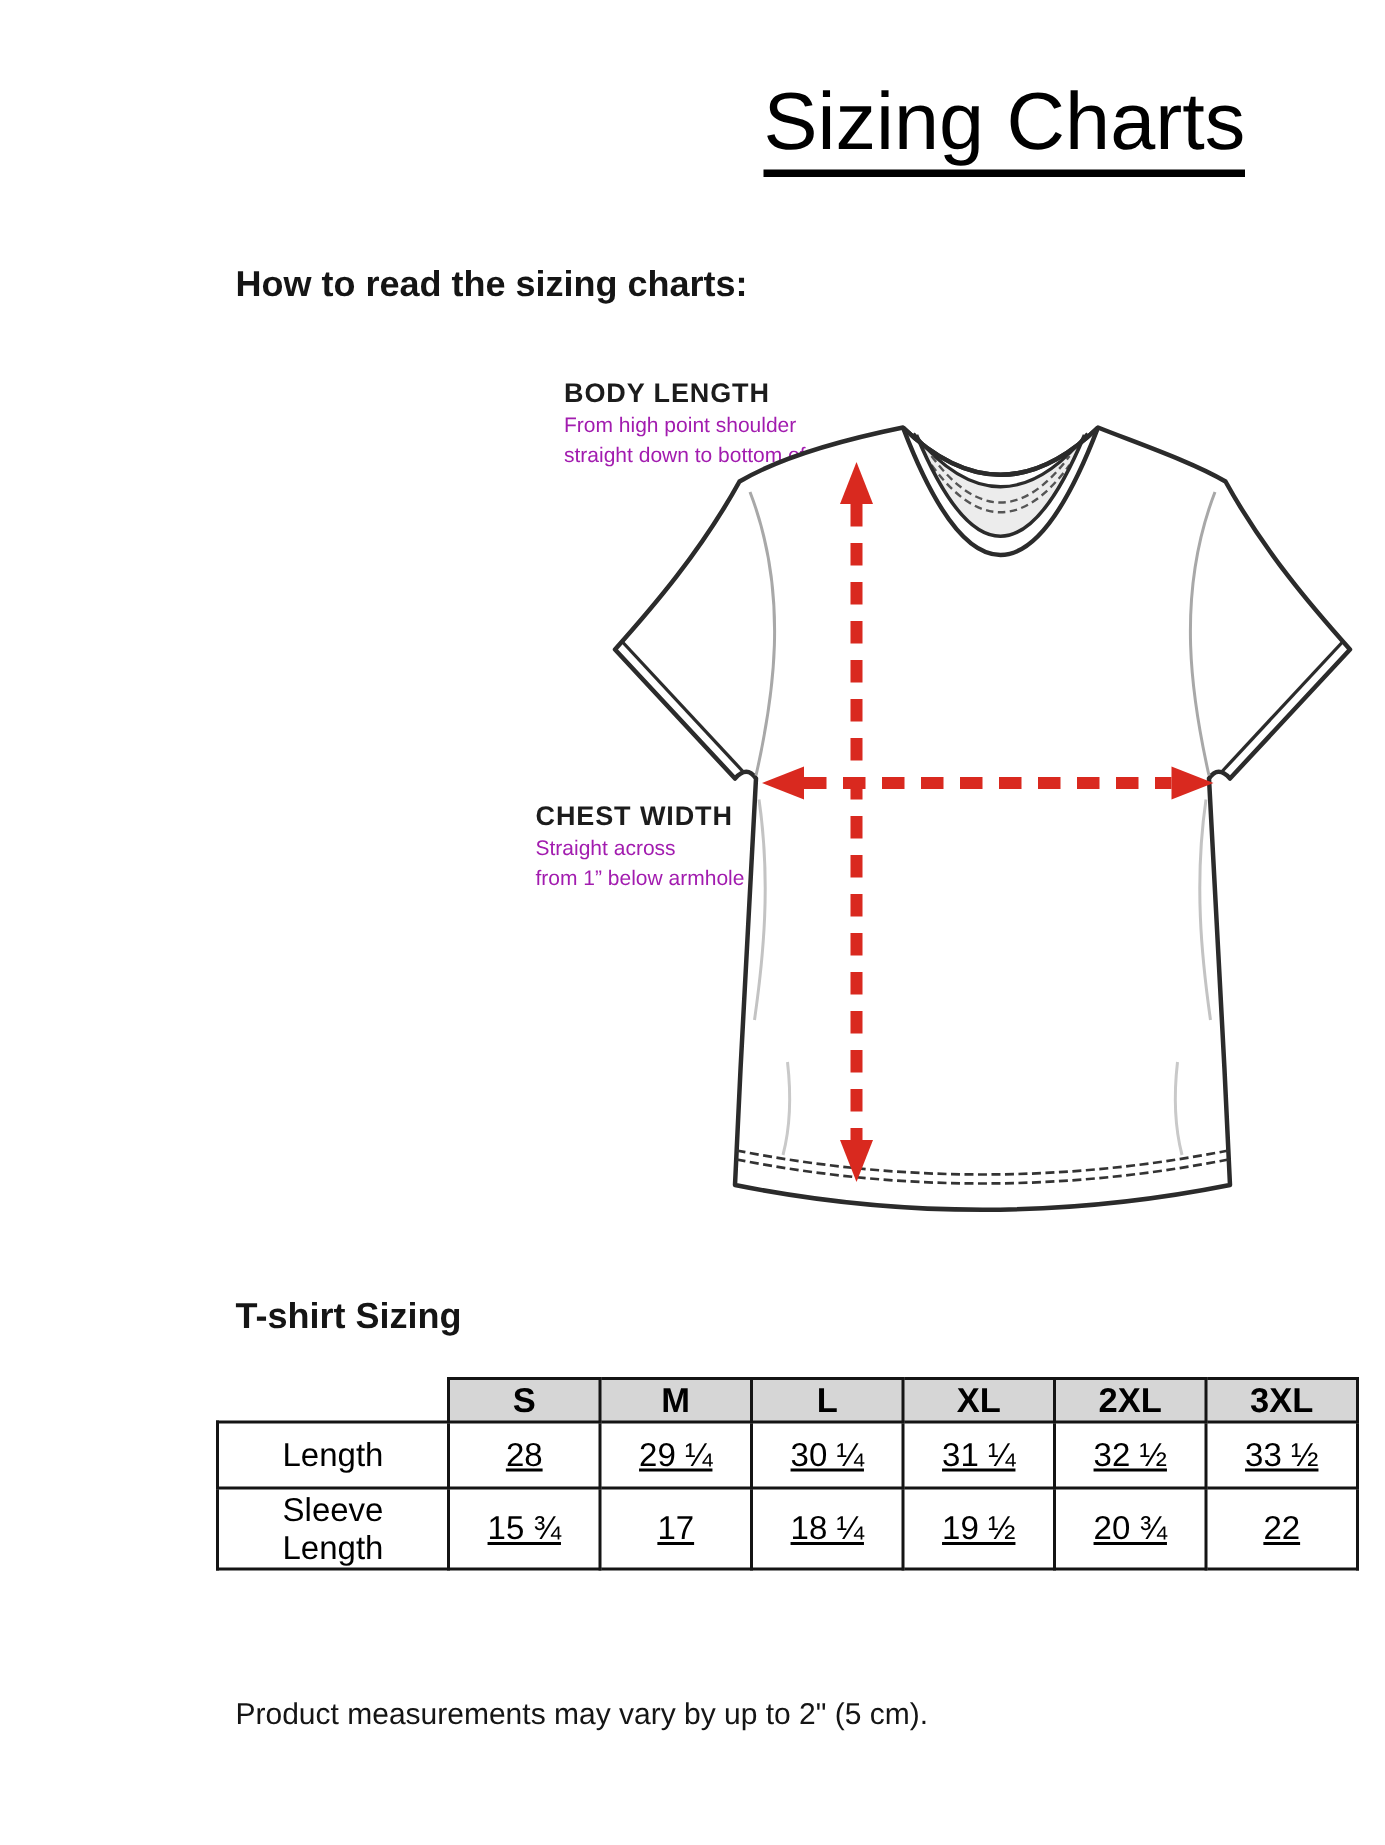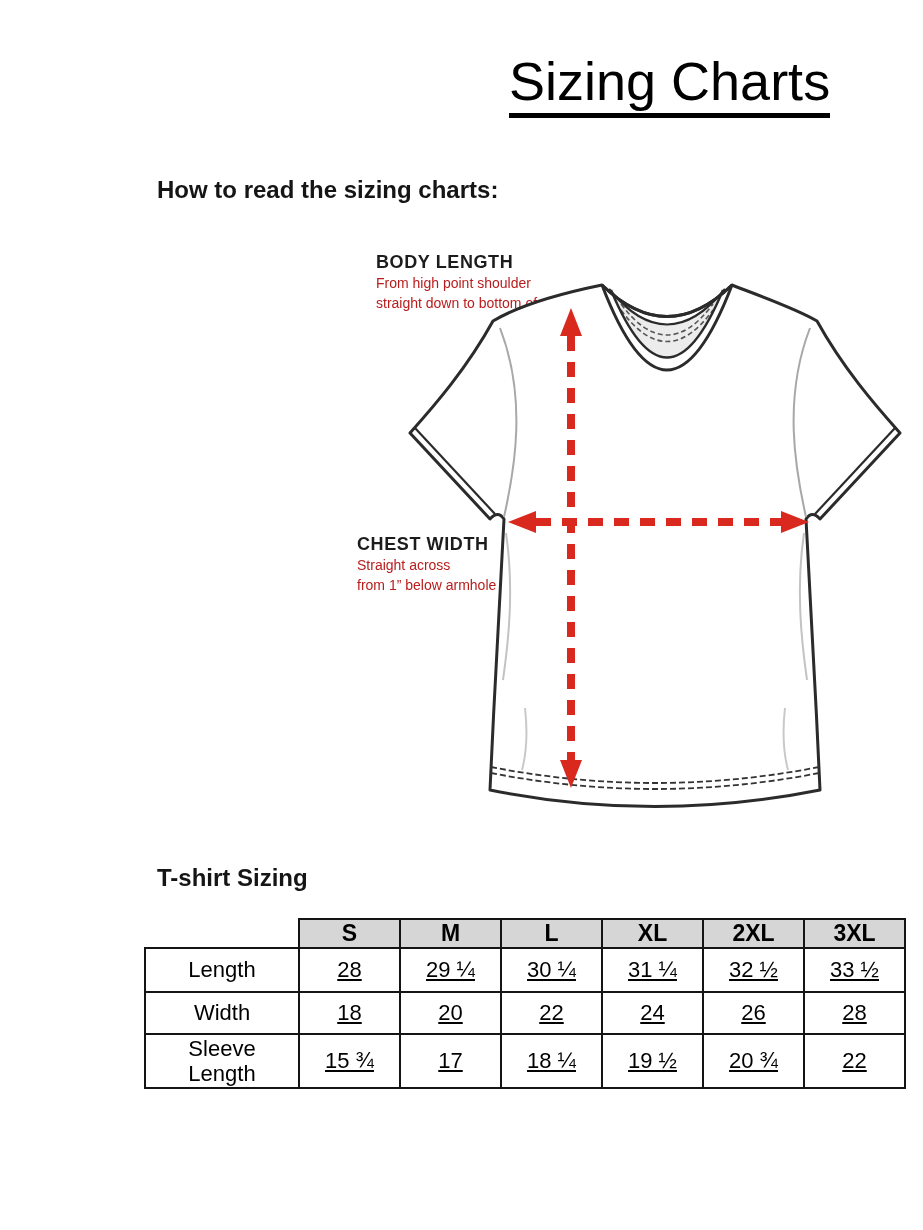--- a/index.html
+++ b/index.html
@@ -27,21 +27,21 @@
     font-size:24px;font-weight:700;color:#151515;white-space:nowrap;
   }
   .h2.howto{top:176px;}
   .h2.tsizing{top:864px;}
   .annotation{position:absolute;}
   .annotation .ann-title{
     font-size:18px;font-weight:700;letter-spacing:0.6px;color:#1c1c1c;
     line-height:20px;white-space:nowrap;
   }
   .annotation .ann-sub{
-    font-size:14px;color:#b91c1c;line-height:18px;margin-top:2px;white-space:nowrap;
+    font-size:14px;color:#a21caf;line-height:18px;margin-top:2px;white-space:nowrap;
   }
   .ann-body-length{left:329px;top:252px;}
   .ann-chest-width{left:310px;top:534px;}
   .diagram{
     position:absolute;left:358px;top:278px;width:500px;height:545px;
   }
   .footnote{
     position:absolute;left:110px;top:1132px;
     font-size:20px;color:#151515;white-space:nowrap;
   }
@@ -167,35 +167,27 @@
     </tr>
     <tr class="r-length">
       <td class="row-label"><span class="wrap-label">Length</span></td>
       <td>28</td>
       <td>29 ¼</td>
       <td>30 ¼</td>
       <td>31 ¼</td>
       <td>32 ½</td>
       <td>33 ½</td>
     </tr>
-    <tr class="r-width">
-      <td class="row-label"><span class="wrap-label">Width</span></td>
-      <td>18</td>
-      <td>20</td>
-      <td>22</td>
-      <td>24</td>
-      <td>26</td>
-      <td>28</td>
-    </tr>
     <tr class="r-sleeve">
       <td class="row-label"><span class="wrap-label">Sleeve Length</span></td>
       <td>15 ¾</td>
       <td>17</td>
       <td>18 ¼</td>
       <td>19 ½</td>
       <td>20 ¾</td>
       <td>22</td>
     </tr>
   </tbody>
     </table>
 
+  <div class="footnote">Product measurements may vary by up to 2" (5 cm).</div>
 
 </div>
 
 </body></html>

